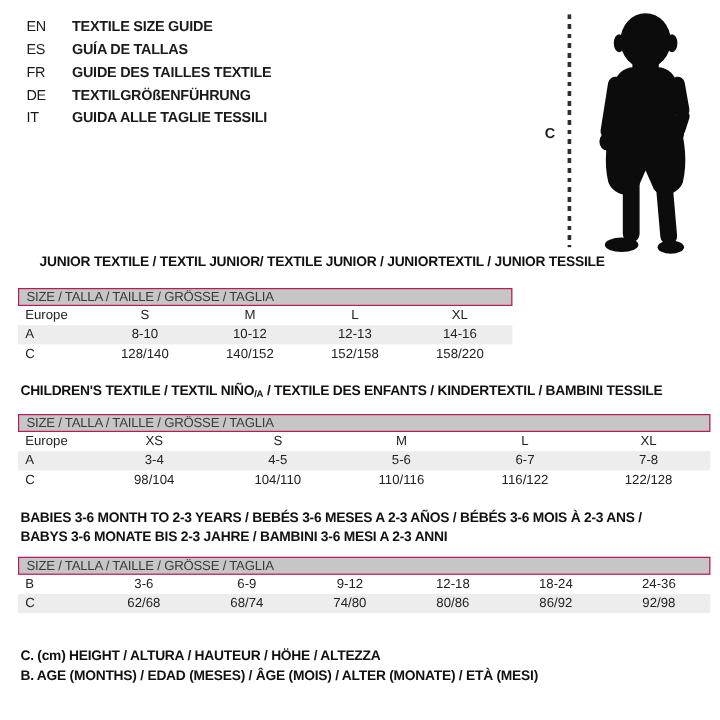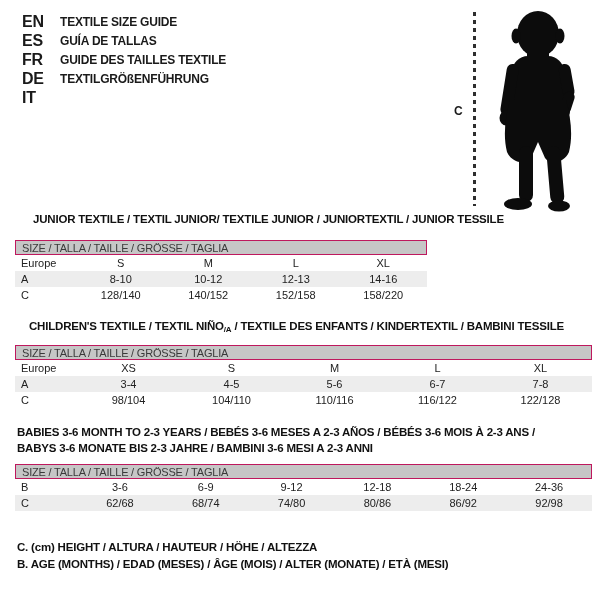--- a/index.html
+++ b/index.html
@@ -7,21 +7,21 @@
     width:600px;height:600px;position:relative;overflow:hidden;
     background:#ffffff;color:#1a1a1a;
     font-family:"Liberation Sans","DejaVu Sans",sans-serif;
     -webkit-font-smoothing:antialiased;
   }
   .abs{position:absolute;}
 
   
   .lang-block{left:22px;top:12px;}
   .lang-row{display:flex;height:19px;align-items:center;}
-  .lang-code{width:38px;font-weight:700;font-size:16px;letter-spacing:-0.2px;}
+  .lang-code{width:38px;font-weight:400;font-size:12px;letter-spacing:-0.2px;}
   .lang-text{font-weight:700;font-size:12px;letter-spacing:-0.2px;}
 
   
   .dash-line{
     left:473px;top:12px;width:3px;height:194px;
     background:repeating-linear-gradient(to bottom,#2e2e2e 0 4px,transparent 4px 8px);
   }
   .figure-label{left:454px;top:104px;font-size:12px;font-weight:600;}
   .silhouette{left:482px;top:6px;width:106px;height:206px;}
 
@@ -63,20 +63,21 @@
   <div class="lang-row">
     <span class="lang-code">FR</span>
     <span class="lang-text">GUIDE DES TAILLES TEXTILE</span>
   </div>
   <div class="lang-row">
     <span class="lang-code">DE</span>
     <span class="lang-text">TEXTILGRÖßENFÜHRUNG</span>
   </div>
   <div class="lang-row">
     <span class="lang-code">IT</span>
+    <span class="lang-text">GUIDA ALLE TAGLIE TESSILI</span>
   </div>
 </div>
 
 <div class="abs dash-line"></div>
 <div class="abs figure-label">C</div>
 <div class="abs silhouette">
   <svg width="106" height="206" viewBox="0 0 106 206" xmlns="http://www.w3.org/2000/svg">
     <g fill="#0c0c0c">
 
       <ellipse cx="56" cy="28" rx="21" ry="23"></ellipse>
@@ -123,21 +124,21 @@
   </div>
   <div class="tbl-row">
     <span class="cell-label">C</span>
     <span class="cell-val">128/140</span>
     <span class="cell-val">140/152</span>
     <span class="cell-val">152/158</span>
     <span class="cell-val">158/220</span>
   </div>
 </div>
 
-<div class="abs sec-title" style="left:17px;top:320px;margin-left:12px;">
+<div class="abs sec-title" style="left:17px;top:320px;">
   <span>CHILDREN'S TEXTILE / TEXTIL NIÑO</span><span class="sub">/A</span><span> / TEXTILE DES ENFANTS / KINDERTEXTIL / BAMBINI TESSILE</span>
 </div>
 <div class="abs tbl w-wide" style="top:345px;">
   <div class="tbl-head">SIZE / TALLA / TAILLE / GRÖSSE / TAGLIA</div>
   <div class="tbl-row">
     <span class="cell-label">Europe</span>
     <span class="cell-val">XS</span>
     <span class="cell-val">S</span>
     <span class="cell-val">M</span>
     <span class="cell-val">L</span>

